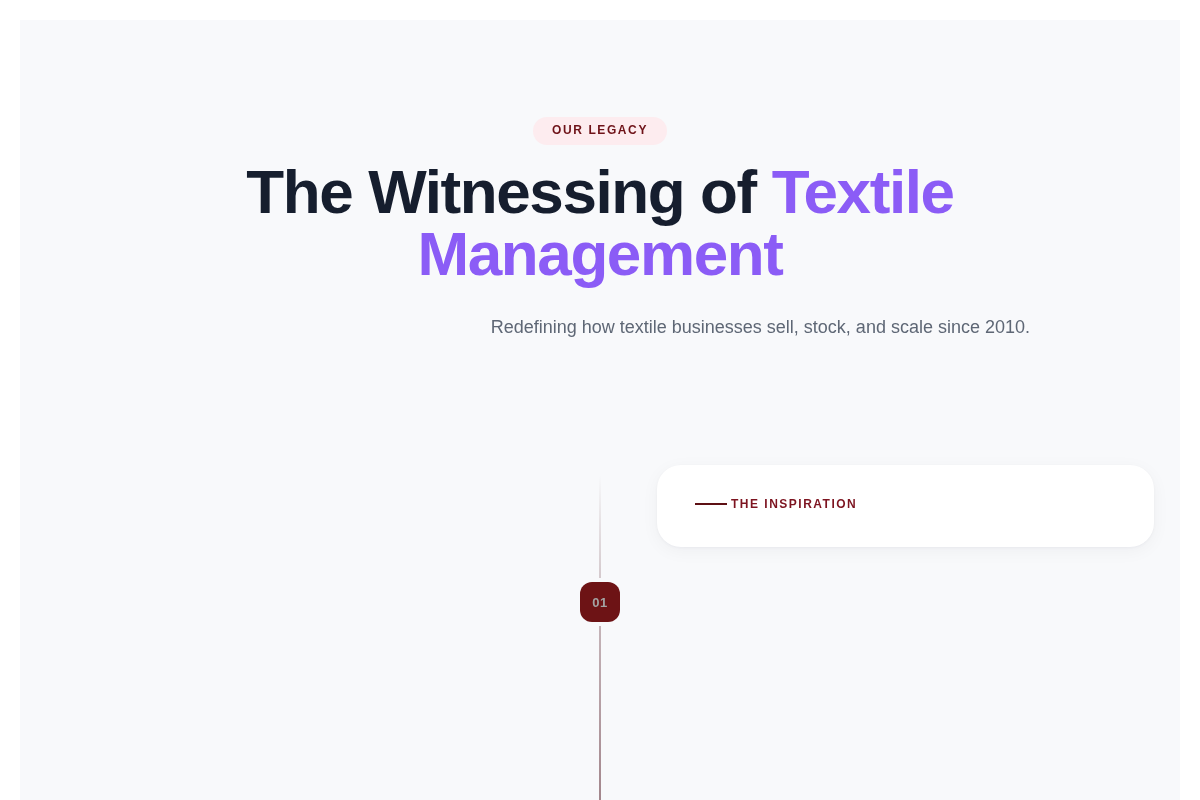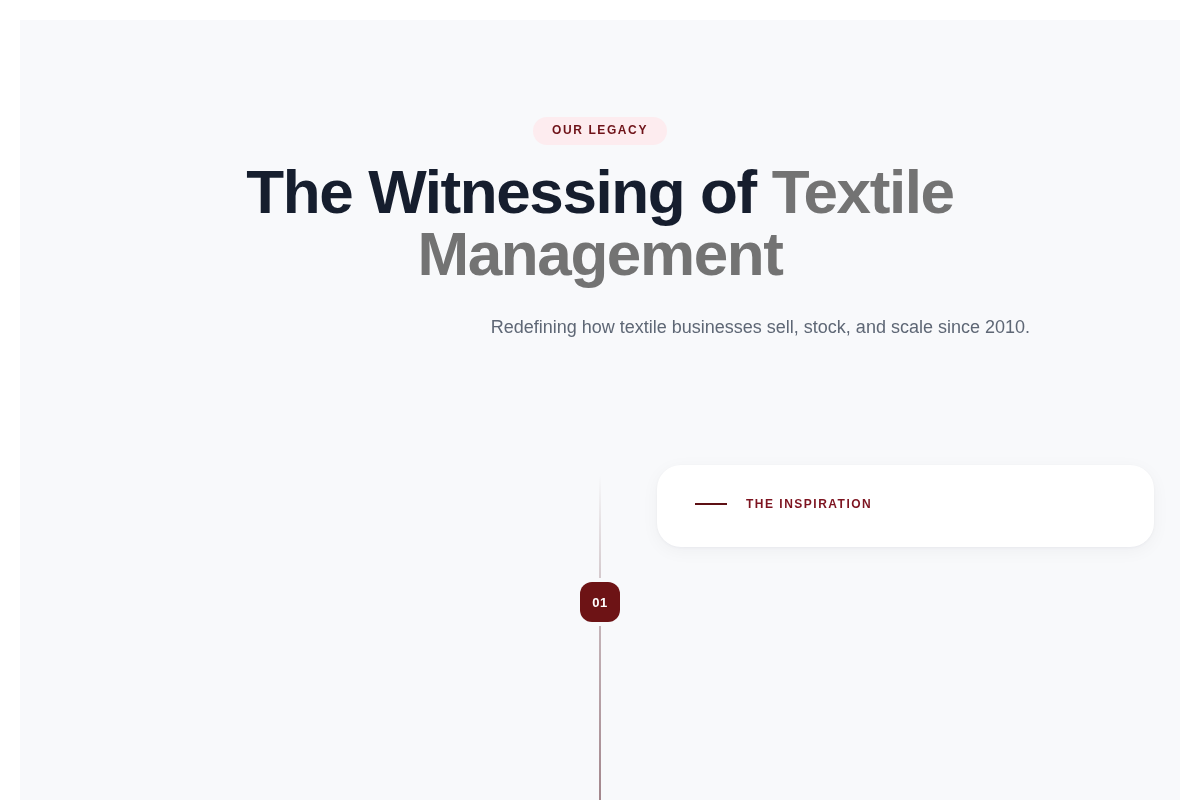--- a/index.html
+++ b/index.html
@@ -55,21 +55,21 @@
   .page-title {
     margin: 16px auto 0 auto;
     width: 830px;
     font-size: 62px;
     line-height: 62px;
     font-weight: bold;
     letter-spacing: -1.4px;
     color: #161e2e;
   }
   .page-title .accent {
-    color: #737373;
+    color: #8b5cf6;
   }
   .page-subtitle {
     margin: 29px auto 0 auto;
     width: 860px;
     font-size: 18px;
     line-height: 26px;
     color: #5e6775;
     font-weight: normal;
     text-align: right;
   }
@@ -95,21 +95,21 @@
       rgba(158,128,134,0.95) 100%);
   }
   .timeline-marker {
     position: absolute;
     left: 560px;
     top: 562px;
     width: 40px;
     height: 40px;
     border-radius: 12px;
     background: #6d1315;
-    color: #ffffff;
+    color: #a3a3a3;
     font-size: 13px;
     font-weight: bold;
     letter-spacing: 0.5px;
     display: flex;
     align-items: center;
     justify-content: center;
     box-shadow: 0 0 0 4px #f8f9fb;
   }
 
   
@@ -121,21 +121,21 @@
     padding: 32px 38px 36px 38px;
     background: #ffffff;
     border-radius: 24px;
     box-shadow: 0 4px 18px rgba(23,32,52,0.045),
                 0 1px 3px rgba(23,32,52,0.04);
     box-sizing: border-box;
   }
   .card-eyebrow-row {
     display: flex;
     align-items: center;
-    gap: 19px;
+    gap: 4px;
     height: 14px;
   }
   .card-eyebrow-dash {
     width: 32px;
     height: 2px;
     background: #5d1014;
     flex: none;
   }
   .card-eyebrow-text {
     font-size: 12px;

